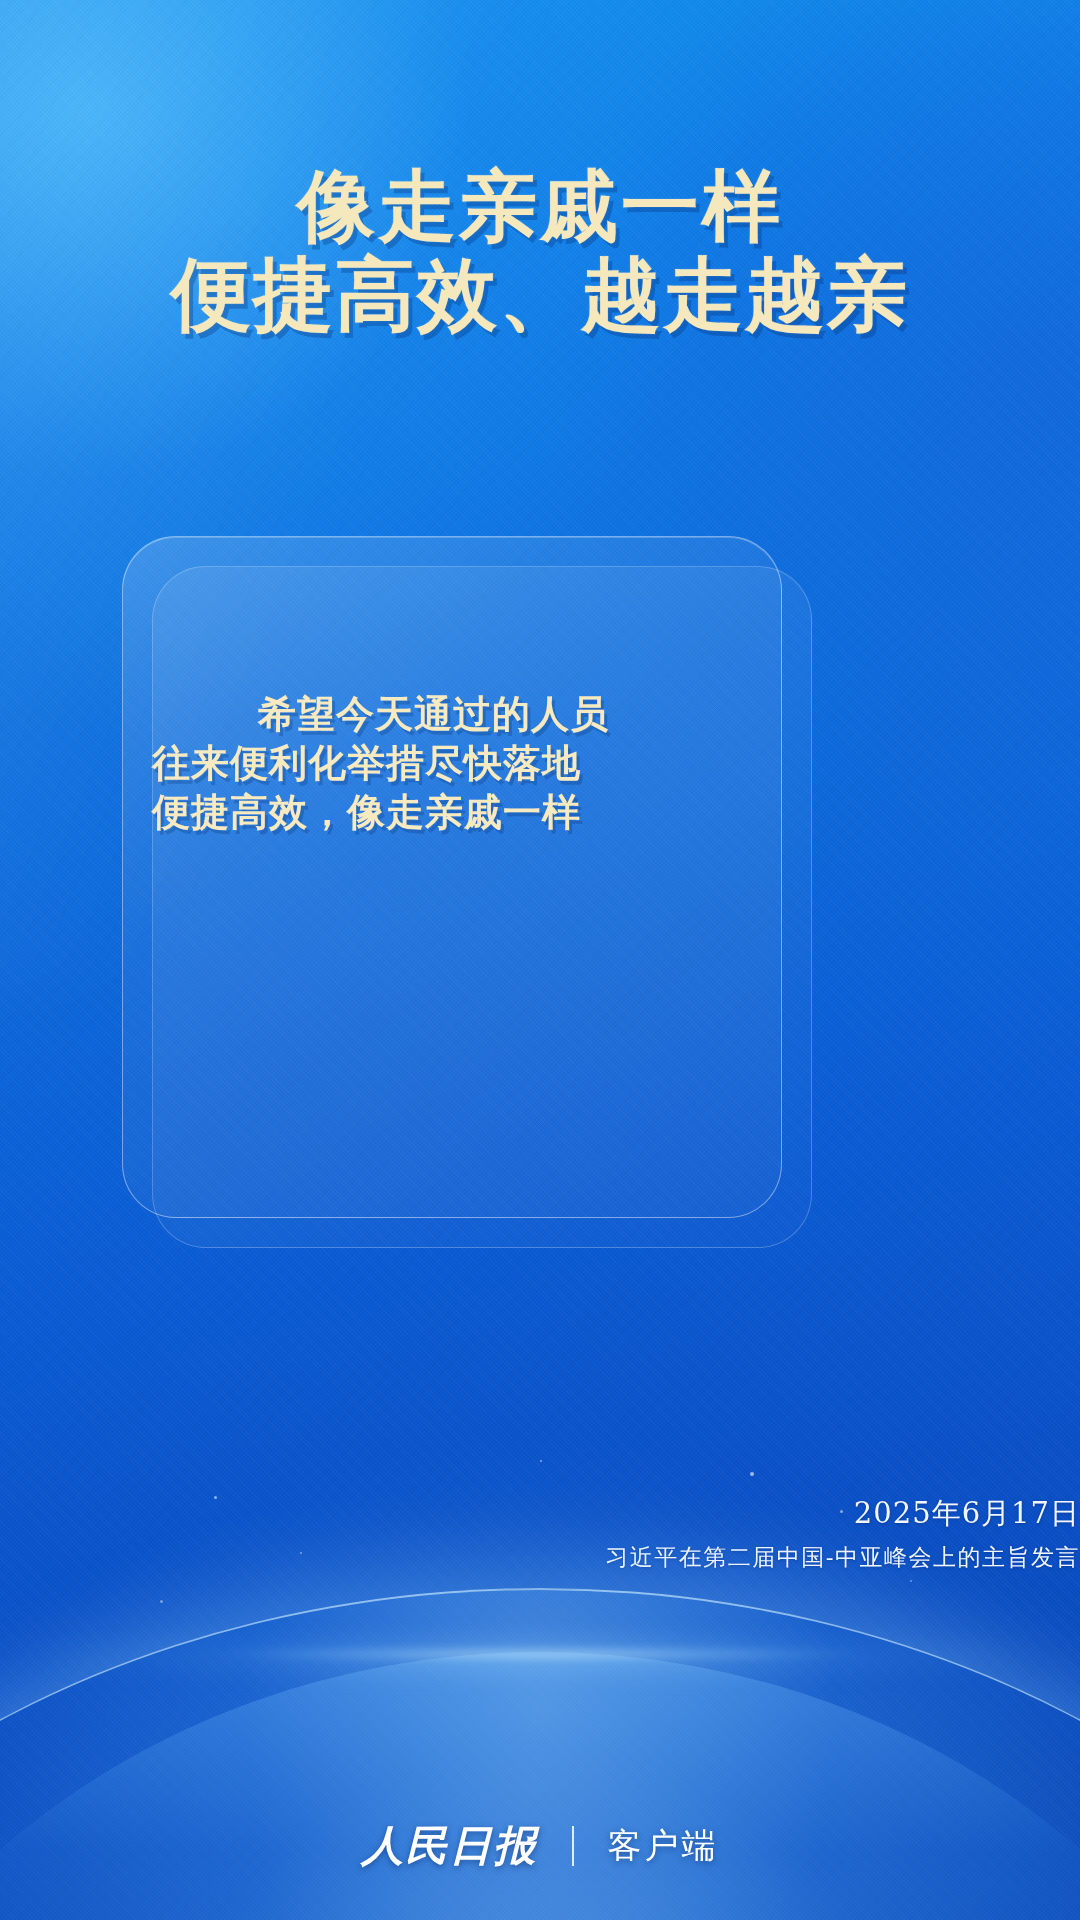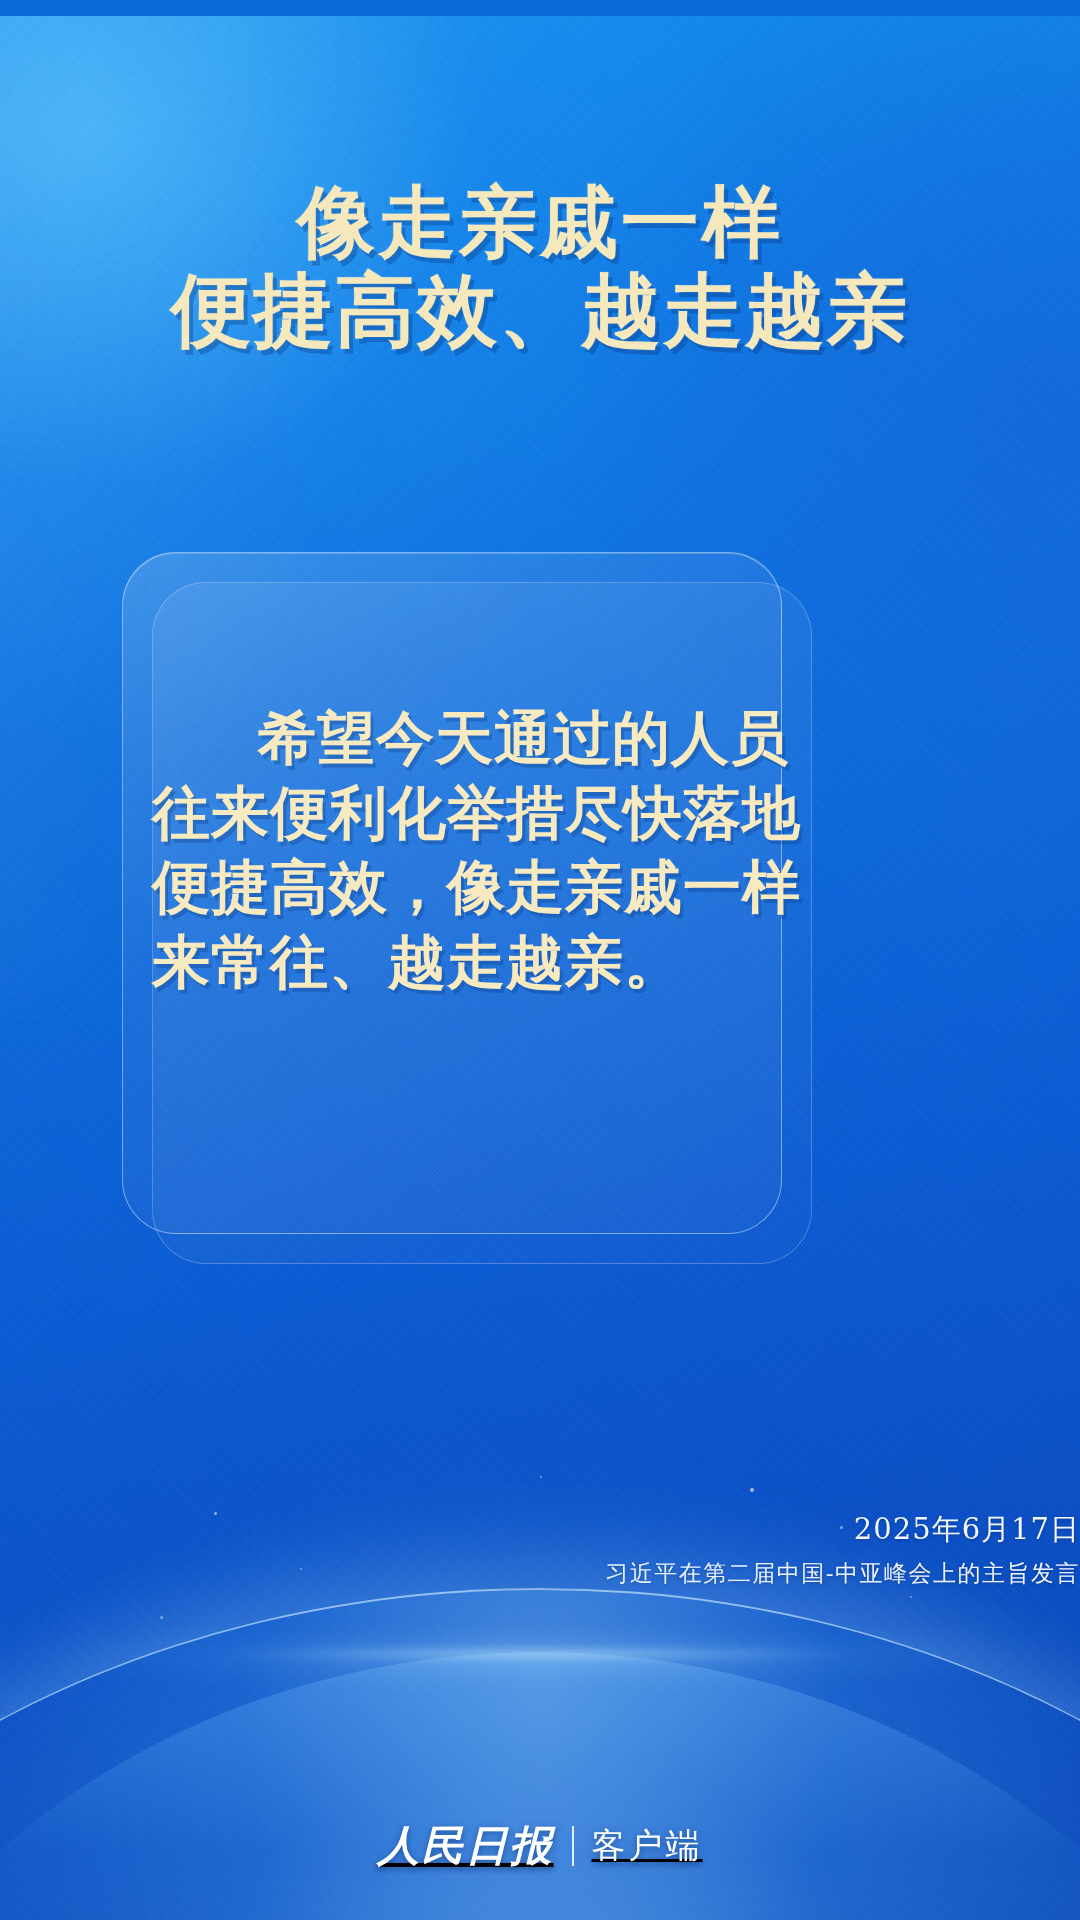--- a/index.html
+++ b/index.html
@@ -10,21 +10,20 @@
     position:relative;
   }
   .poster{
     position:absolute;inset:0;
     background:
       radial-gradient(ellipse 120% 60% at 50% 108%, rgba(140,205,255,0.55) 0%, rgba(100,180,250,0.18) 28%, rgba(10,90,200,0) 55%),
       radial-gradient(ellipse 85% 45% at 8% 6%, rgba(80,190,255,0.75) 0%, rgba(40,150,245,0.25) 42%, rgba(10,90,210,0) 72%),
       radial-gradient(ellipse 70% 40% at 97% 20%, rgba(20,95,215,0.55) 0%, rgba(14,90,210,0) 65%),
       linear-gradient(168deg,#1391ef 0%, #0f7fe8 16%, #0d6edf 38%, #0a5bd4 62%, #0a4fc6 80%, #0846b8 100%);
     overflow:hidden;
-    margin-top:16px;
   }
   
   .texture{
     position:absolute;inset:0;
     background-image:
       repeating-linear-gradient(45deg, rgba(255,255,255,0.030) 0 1px, rgba(0,0,0,0) 1px 3px),
       repeating-linear-gradient(-45deg, rgba(0,0,0,0.030) 0 1px, rgba(0,0,0,0) 1px 3px);
     pointer-events:none;
   }
   
@@ -63,24 +62,24 @@
     position:absolute;left:152px;top:566px;width:658px;height:680px;
     border-radius:54px;
     background:linear-gradient(150deg, rgba(255,255,255,0.085) 0%, rgba(255,255,255,0.02) 100%);
     border:1.5px solid rgba(255,255,255,0.22);
   }
   .quote{
     position:absolute;left:152px;top:690px;width:620px;
     text-align:left;
   }
   .quote-line{
-    font-family:Liberation Mono, monospace;
+    font-family:Liberation Serif, serif;
     font-weight:bold;
     color:#f7e9c0;
-    font-size:58px;
+    font-size:38px;
     line-height:1.285;
     letter-spacing:1px;
     text-shadow:3px 4px 0 rgba(6,50,120,0.28);
     white-space:nowrap;
   }
   .quote-line.first{text-indent:106px;}
 
   
   .attrib{
     position:absolute;left:0;right:0;top:1492px;text-align:right;
@@ -120,21 +119,21 @@
     width:1000px;height:22px;bottom:252px;
     background:radial-gradient(ellipse at 50% 50%, rgba(200,240,255,0.55) 0%, rgba(130,200,255,0.20) 45%, rgba(80,160,240,0) 78%);
     filter:blur(14px);
   }
   
   .star{position:absolute;background:#ffffff;border-radius:50%;opacity:.65;}
 
   
   .brand{
     position:absolute;left:0;right:0;bottom:46px;
-    display:flex;align-items:center;justify-content:center;gap:18px;text-decoration:underline;
+    display:flex;align-items:center;justify-content:center;gap:34px;
   }
   .brand-name{
     font-family:"DejaVu Serif","Liberation Serif",serif;
     font-weight:bold;font-style:italic;
     color:#ffffff;font-size:42px;letter-spacing:2px;
     text-shadow:0 2px 6px rgba(3,35,100,0.5);
   }
   .brand-divider{width:2px;height:40px;background:rgba(255,255,255,0.85);}
   .brand-sub{
     font-family:"DejaVu Sans","Liberation Sans",sans-serif;
@@ -153,21 +152,20 @@
     <div class="title-line l1">像走亲戚一样</div>
     <div class="title-line l2">便捷高效、越走越亲</div>
   </div>
 
   <div class="card-shadow"></div>
   <div class="card"></div>
   <div class="quote">
     <div class="quote-line first">希望今天通过的人员</div>
     <div class="quote-line">往来便利化举措尽快落地</div>
     <div class="quote-line">便捷高效，像走亲戚一样</div>
-    <div class="quote-line">来常往、越走越亲。</div>
   </div>
 
   <div class="attrib">
     <div class="attrib-date">2025年6月17日</div>
     <div class="attrib-src">习近平在第二届中国-中亚峰会上的主旨发言</div>
   </div>
 
   <div class="horizon-wrap">
     <div class="globe"></div>
     <div class="globe-core"></div>

